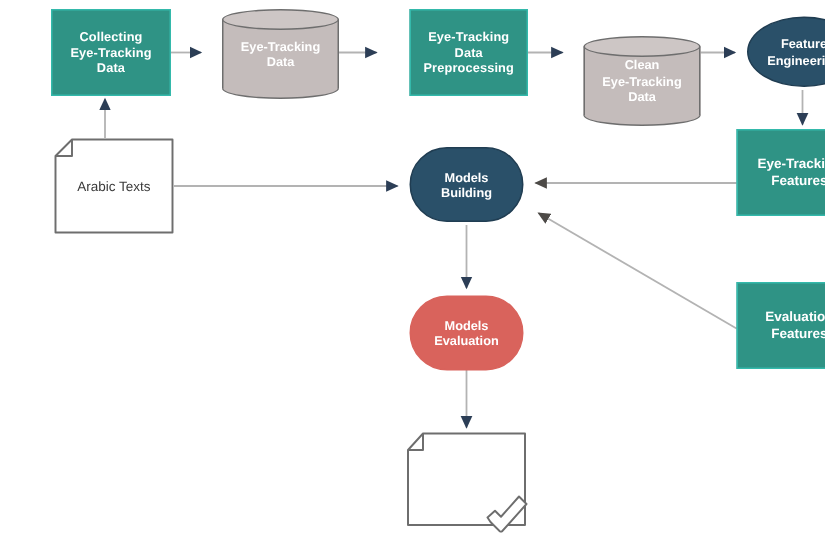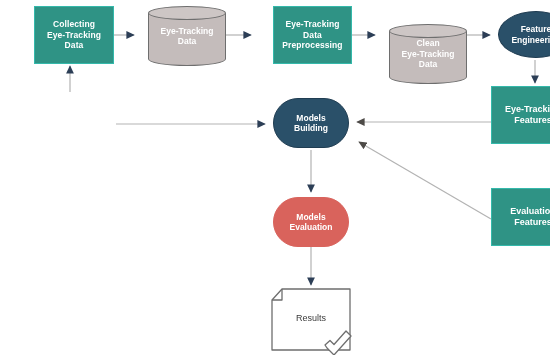--- a/index.html
+++ b/index.html
@@ -231,33 +231,39 @@
   <div class="node feat" style="left:461px;top:86px;width:84px;height:58px;">
     <span class="lbl">Eye-Tracking
 Features</span>
   </div>
 
   <div class="node feat" style="left:461px;top:188px;width:84px;height:58px;">
     <span class="lbl">Evaluation
 Features</span>
   </div>
 
+  <div class="node doc" style="left:6px;top:92px;width:80px;height:64px;">
+    <svg class="doc-svg" viewBox="0 0 80 64" preserveAspectRatio="none">
+      <path d="M12,1 L79,1 L79,63 L1,63 L1,12 Z" fill="#ffffff" stroke="#6e6e6e" stroke-width="1.3" stroke-linejoin="round"></path>
+      <path d="M12,1 L12,12 L1,12" fill="none" stroke="#6e6e6e" stroke-width="1.3" stroke-linejoin="round"></path>
+    </svg>
+    <span class="lbl">Arabic Texts</span>
+  </div>
 
   <div class="node round-blue" style="left:243px;top:98px;width:76px;height:50px;">
     <span class="lbl">Models
 Building</span>
   </div>
 
   <div class="node round-red" style="left:243px;top:197px;width:76px;height:50px;">
     <span class="lbl">Models
 Evaluation</span>
   </div>
 
   <div class="node doc" style="left:240px;top:287px;width:82px;height:68px;">
     <svg class="doc-svg" viewBox="0 0 82 68" preserveAspectRatio="none">
       <path d="M12,2 L80,2 L80,63 L2,63 L2,13 Z" fill="#ffffff" stroke="#6e6e6e" stroke-width="1.3" stroke-linejoin="round"></path>
       <path d="M12,2 L12,13 L2,13" fill="none" stroke="#6e6e6e" stroke-width="1.3" stroke-linejoin="round"></path>
       <path d="M57,61 L64,68 L81,49 L76,44 L64,57.5 L60,53.5 L55,58 Z" fill="#ffffff" stroke="#6e6e6e" stroke-width="1.3" stroke-linejoin="round"></path>
     </svg>
-    <span class="lbl" style="margin-top:-6px;">Results</span>
   </div>
 
 </div>
 
 </body></html>

